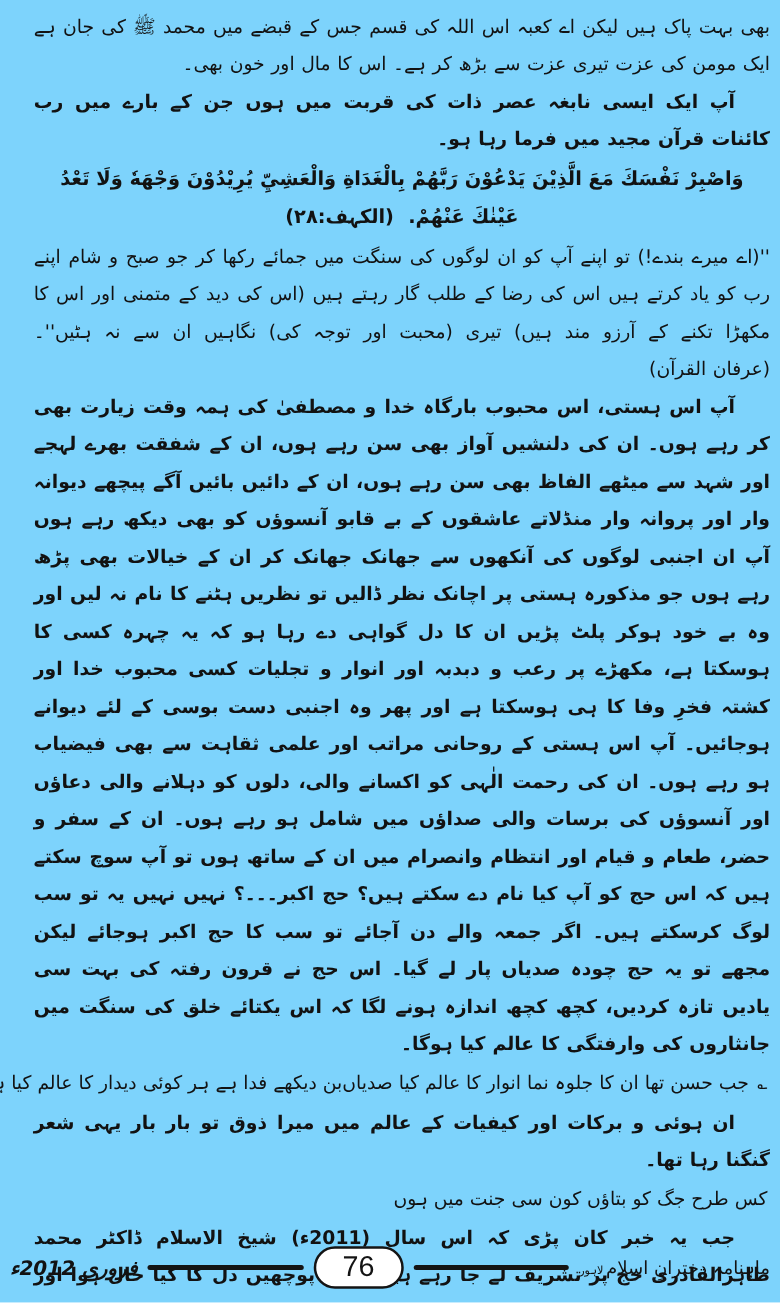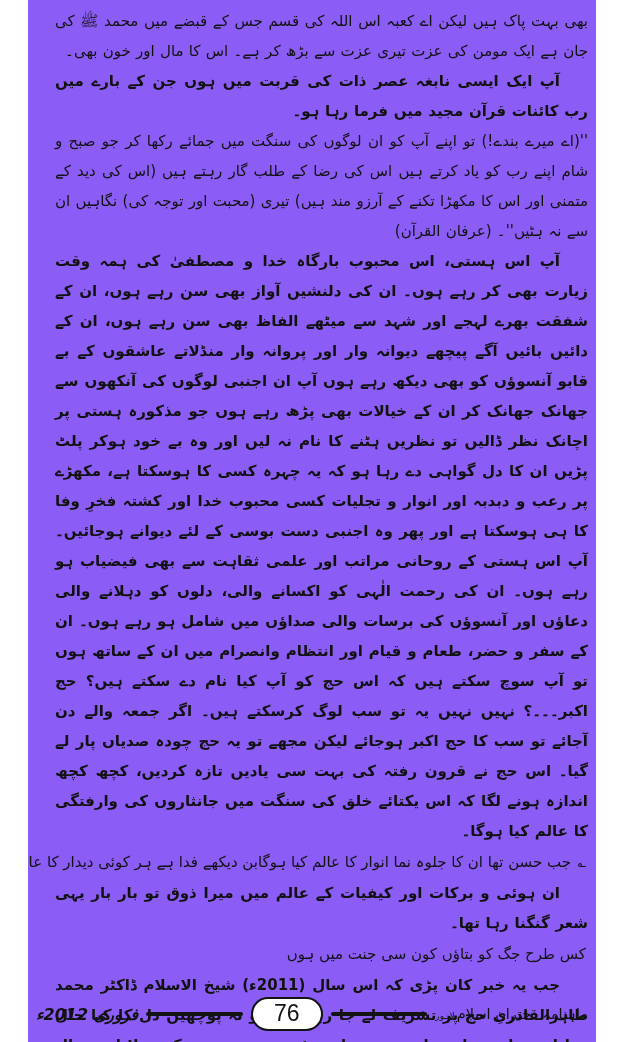--- a/index.html
+++ b/index.html
@@ -1,22 +1,22 @@
 <!DOCTYPE html>
 <html lang="ur" dir="rtl"><head>
 <meta charset="utf-8">
 <style>
   * { margin: 0; padding: 0; box-sizing: border-box; }
   html, body { background: #ffffff; }
   .page {
     position: relative;
-    width: 568px;
+    width: 624px;
     height: 1042px;
     margin: 0 auto;
-    background: #8b5cf6;
+    background: #7dd3fc;
     color: #121212;
     font-family: "DejaVu Sans", sans-serif;
     direction: rtl;
     overflow: hidden;
     padding-left: 19px;
   }
   .content {
     padding: 6px 8px 0 8px;
     font-size: 15px;
     line-height: 30px;
@@ -94,27 +94,28 @@
 </head>
 <body>
 
 <div class="page">
   <div class="content">
 
     <p class="para">بھی بہت پاک ہیں لیکن اے کعبہ اس اللہ کی قسم جس کے قبضے میں محمد ﷺ کی جان ہے ایک مومن کی عزت تیری عزت سے بڑھ کر ہے۔ اس کا مال اور خون بھی۔</p>
 
     <p class="para indent">آپ ایک ایسی نابغہ عصر ذات کی قربت میں ہوں جن کے بارے میں رب کائنات قرآن مجید میں فرما رہا ہو۔</p>
 
+    <p class="quran"><span>وَاصْبِرْ نَفْسَكَ مَعَ الَّذِيْنَ يَدْعُوْنَ رَبَّهُمْ بِالْغَدَاةِ وَالْعَشِيِّ يُرِيْدُوْنَ وَجْهَهٗ وَلَا تَعْدُ عَيْنٰكَ عَنْهُمْ.</span> <span class="ref">(الکہف:۲۸)</span></p>
 
     <p class="para"><span>''(اے میرے بندے!) تو اپنے آپ کو ان لوگوں کی سنگت میں جمائے رکھا کر جو صبح و شام اپنے رب کو یاد کرتے ہیں اس کی رضا کے طلب گار رہتے ہیں (اس کی دید کے متمنی اور اس کا مکھڑا تکنے کے آرزو مند ہیں) تیری (محبت اور توجہ کی) نگاہیں ان سے نہ ہٹیں''۔</span> <span class="source-tag">(عرفان القرآن)</span></p>
 
     <p class="para indent">آپ اس ہستی، اس محبوب بارگاہ خدا و مصطفیٰ کی ہمہ وقت زیارت بھی کر رہے ہوں۔ ان کی دلنشیں آواز بھی سن رہے ہوں، ان کے شفقت بھرے لہجے اور شہد سے میٹھے الفاظ بھی سن رہے ہوں، ان کے دائیں بائیں آگے پیچھے دیوانہ وار اور پروانہ وار منڈلاتے عاشقوں کے بے قابو آنسوؤں کو بھی دیکھ رہے ہوں آپ ان اجنبی لوگوں کی آنکھوں سے جھانک جھانک کر ان کے خیالات بھی پڑھ رہے ہوں جو مذکورہ ہستی پر اچانک نظر ڈالیں تو نظریں ہٹنے کا نام نہ لیں اور وہ بے خود ہوکر پلٹ پڑیں ان کا دل گواہی دے رہا ہو کہ یہ چہرہ کسی کا ہوسکتا ہے، مکھڑے پر رعب و دبدبہ اور انوار و تجلیات کسی محبوب خدا اور کشتہ فخرِ وفا کا ہی ہوسکتا ہے اور پھر وہ اجنبی دست بوسی کے لئے دیوانے ہوجائیں۔ آپ اس ہستی کے روحانی مراتب اور علمی ثقاہت سے بھی فیضیاب ہو رہے ہوں۔ ان کی رحمت الٰہی کو اکسانے والی، دلوں کو دہلانے والی دعاؤں اور آنسوؤں کی برسات والی صداؤں میں شامل ہو رہے ہوں۔ ان کے سفر و حضر، طعام و قیام اور انتظام وانصرام میں ان کے ساتھ ہوں تو آپ سوچ سکتے ہیں کہ اس حج کو آپ کیا نام دے سکتے ہیں؟ حج اکبر۔۔۔؟ نہیں نہیں یہ تو سب لوگ کرسکتے ہیں۔ اگر جمعہ والے دن آجائے تو سب کا حج اکبر ہوجائے لیکن مجھے تو یہ حج چودہ صدیاں پار لے گیا۔ اس حج نے قرون رفتہ کی بہت سی یادیں تازہ کردیں، کچھ کچھ اندازہ ہونے لگا کہ اس یکتائے خلق کی سنگت میں جانثاروں کی وارفتگی کا عالم کیا ہوگا۔</p>
 
     <div class="couplet">
-      <span class="hemistich"><span class="marker">؎</span> <span>جب حسن تھا ان کا جلوہ نما انوار کا عالم کیا ہوگا</span></span>
+      <span class="hemistich"><span class="marker">؎</span> <span>جب حسن تھا ان کا جلوہ نما انوار کا عالم کیا صدیاں</span></span>
       <span class="hemistich">بن دیکھے فدا ہے ہر کوئی دیدار کا عالم کیا ہوگا</span>
     </div>
 
     <p class="para indent">ان ہوئی و برکات اور کیفیات کے عالم میں میرا ذوق تو بار بار یہی شعر گنگنا رہا تھا۔</p>
 
     <div class="couplet">
       <span class="hemistich">کس طرح جگ کو بتاؤں کون سی جنت میں ہوں</span>
     </div>
 
     <p class="para indent">جب یہ خبر کان پڑی کہ اس سال (2011ء) شیخ الاسلام ڈاکٹر محمد طاہرالقادری حج پر تشریف لے جا رہے ہیں تو نہ پوچھیں دل کا کیا حال ہوا اور پہلی دعا جو لب پر نمودار ہوئی وہ یہی تھی کہ مولا اس سال کا حج ہماری قسمت میں بھی لکھ دے کہ یہ حج سب سے جدا ہوگا سب سے انوکھا اور نرالا ہوگا۔ خوش بختی کہ یہ حج بھی اللہ نے مقدر میں لکھ دیا۔ اکثر عاشق لوگ اس تصور کے ساتھ حج پر جاتے ہیں:</p>

